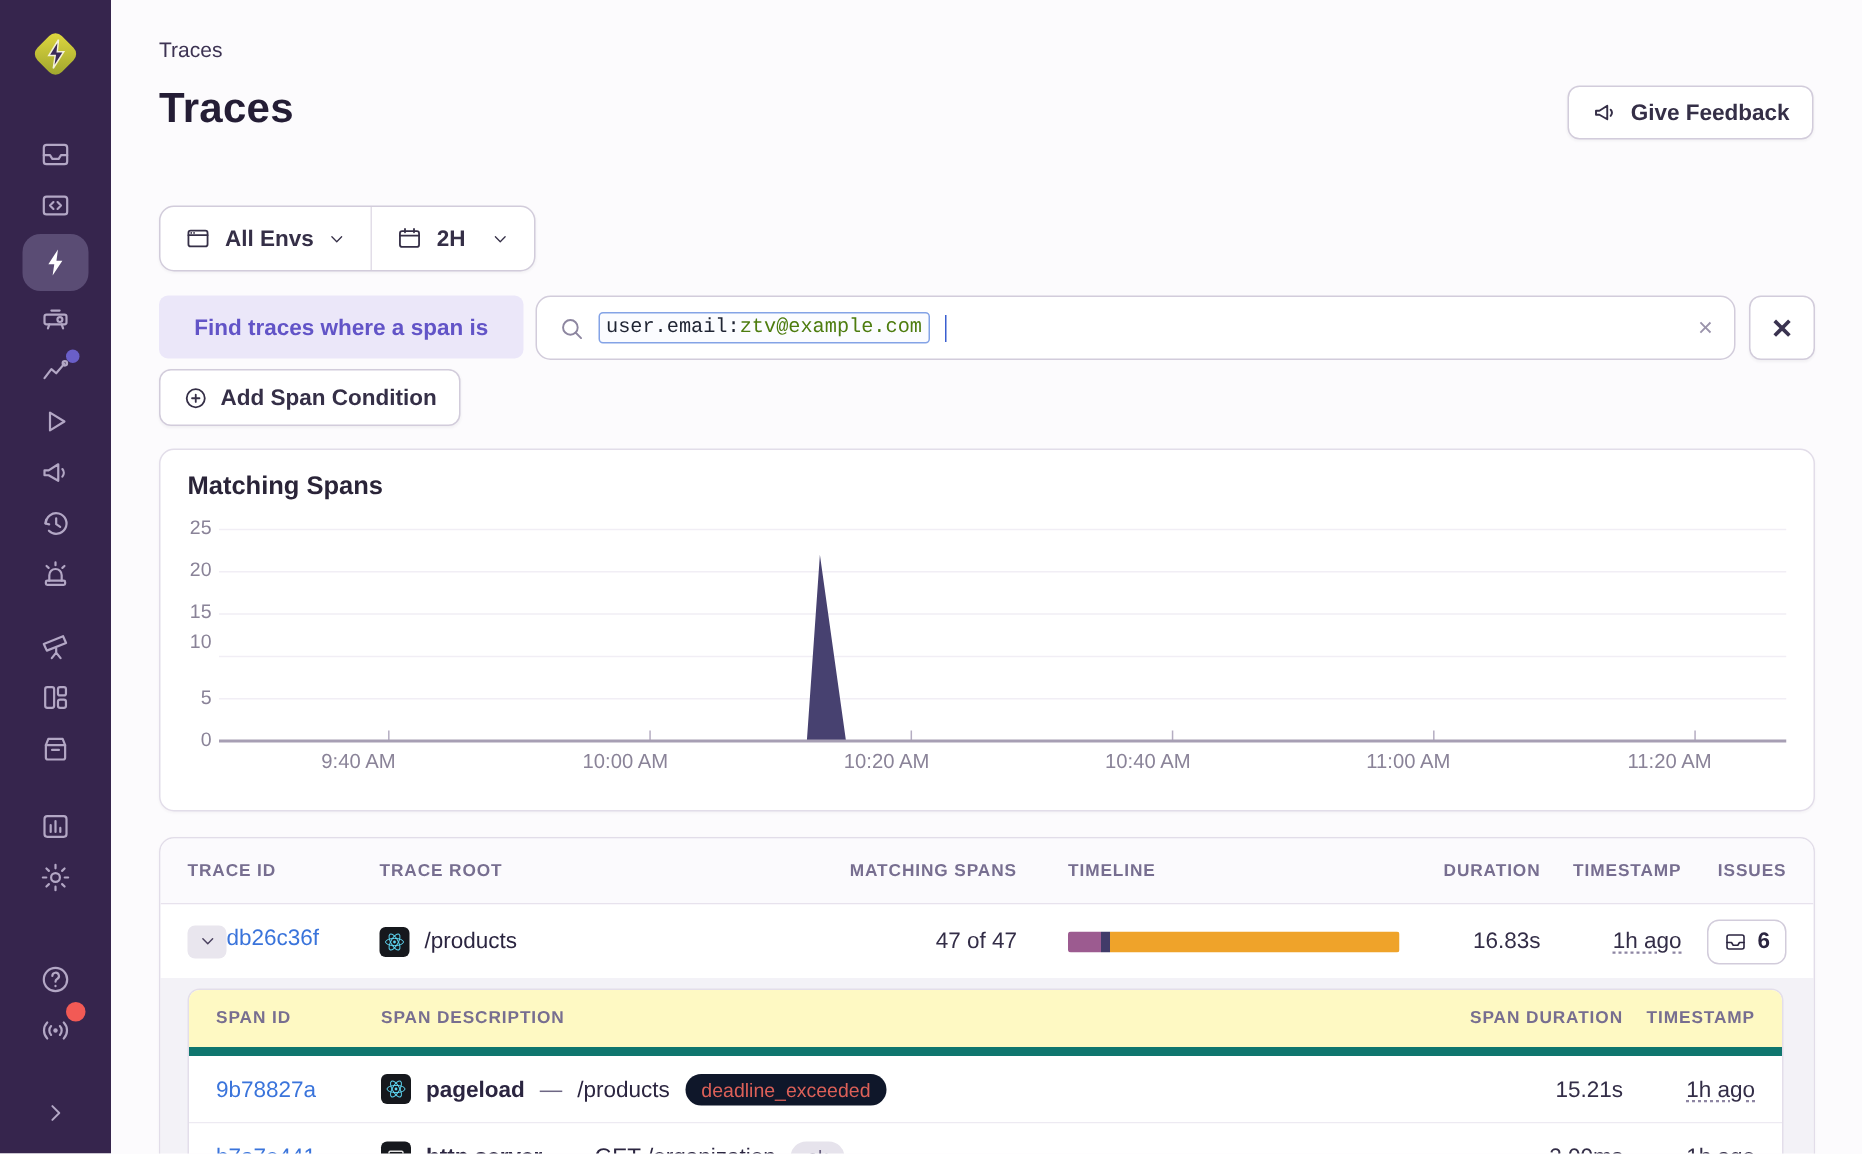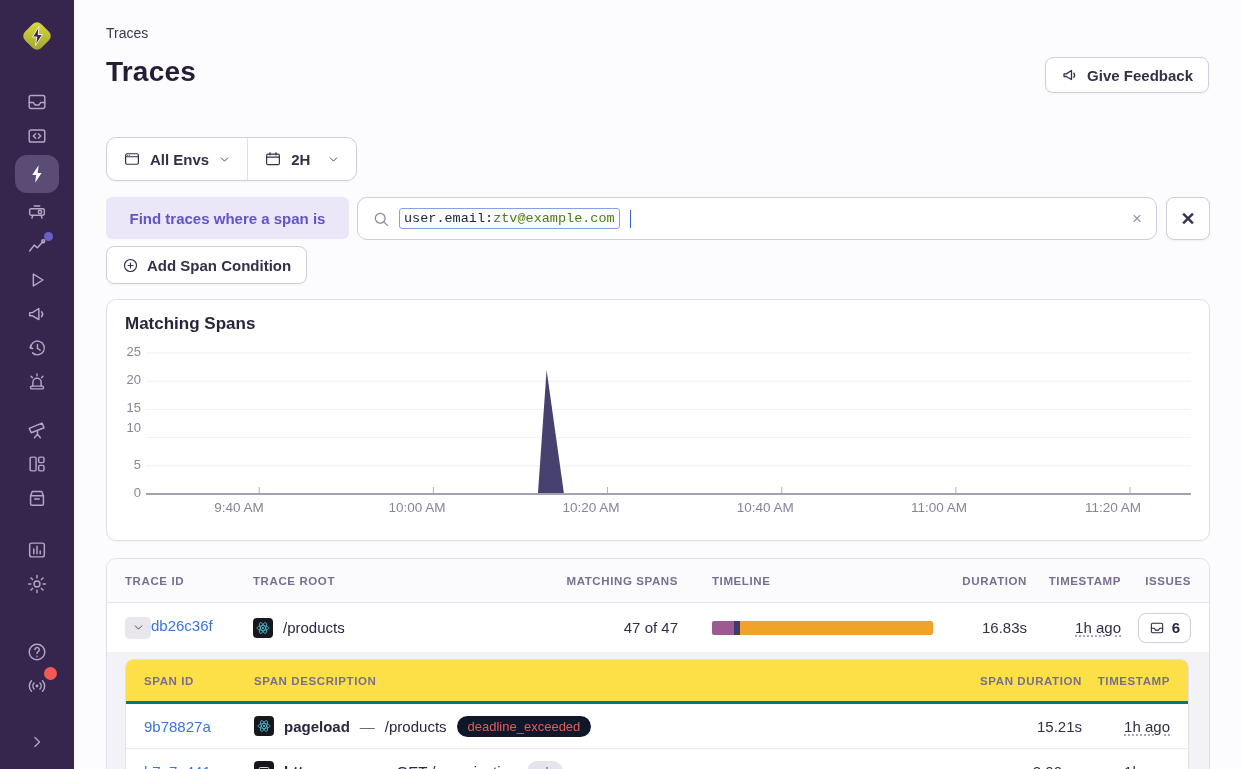--- a/index.html
+++ b/index.html
@@ -76,21 +76,21 @@
   .timeline-bar div { height:100%; }
   .ts { text-decoration:underline dotted; text-decoration-color:#8d85a2; text-underline-offset:3px; }
   .cell-txt { font-size:15px; color:#332d47; }
   .issues-chip { height:30px; padding:0 10px; display:inline-flex; align-items:center; gap:7px; border:1px solid #d2ccdb; border-radius:8px; background:#fff; font-size:15px; font-weight:700; color:#2b2540; cursor:pointer; }
   .issues-chip svg { stroke:#2b2540; fill:none; stroke-width:1.6; stroke-linecap:round; stroke-linejoin:round; }
 
   
   .expanded { background:#f3f2f7; padding:7px 20px 16px 18px; }
   .sub-table { background:#fff; border:1px solid #e3deea; border-radius:8px; overflow:hidden; }
   .span-grid { display:grid; grid-template-columns:110px 440px 252px 136px 88px; align-items:center; padding:0 22px 0 18px; }
-  .sub-head { height:44px; background:#fde047; border-bottom:3px solid #0f766e; }
+  .sub-head { height:44px; background:#fef9c3; border-bottom:6px solid #0f766e; }
   .span-row { height:45px; border-bottom:1px solid #edeaf2; background:#fff; }
   .desc-cell { display:flex; align-items:center; gap:10px; font-size:15px; }
   .op { font-weight:700; color:#2b2540; }
   .dash { color:#6e6784; }
   .desc { color:#2b2540; }
   .pill { border-radius:20px; padding:3px 11px; font-size:13px; white-space:nowrap; }
   .pill.error { background:#0f172a; color:#dc6058; }
   .pill.ok { background:#e6e3ec; color:#655d7d; }
   .span-track { width:206px; height:14px; background:#eae8ef; border-radius:2px; position:relative; overflow:hidden; margin-left:19px; }
   .bar-seg { position:absolute; top:0; bottom:0; }

